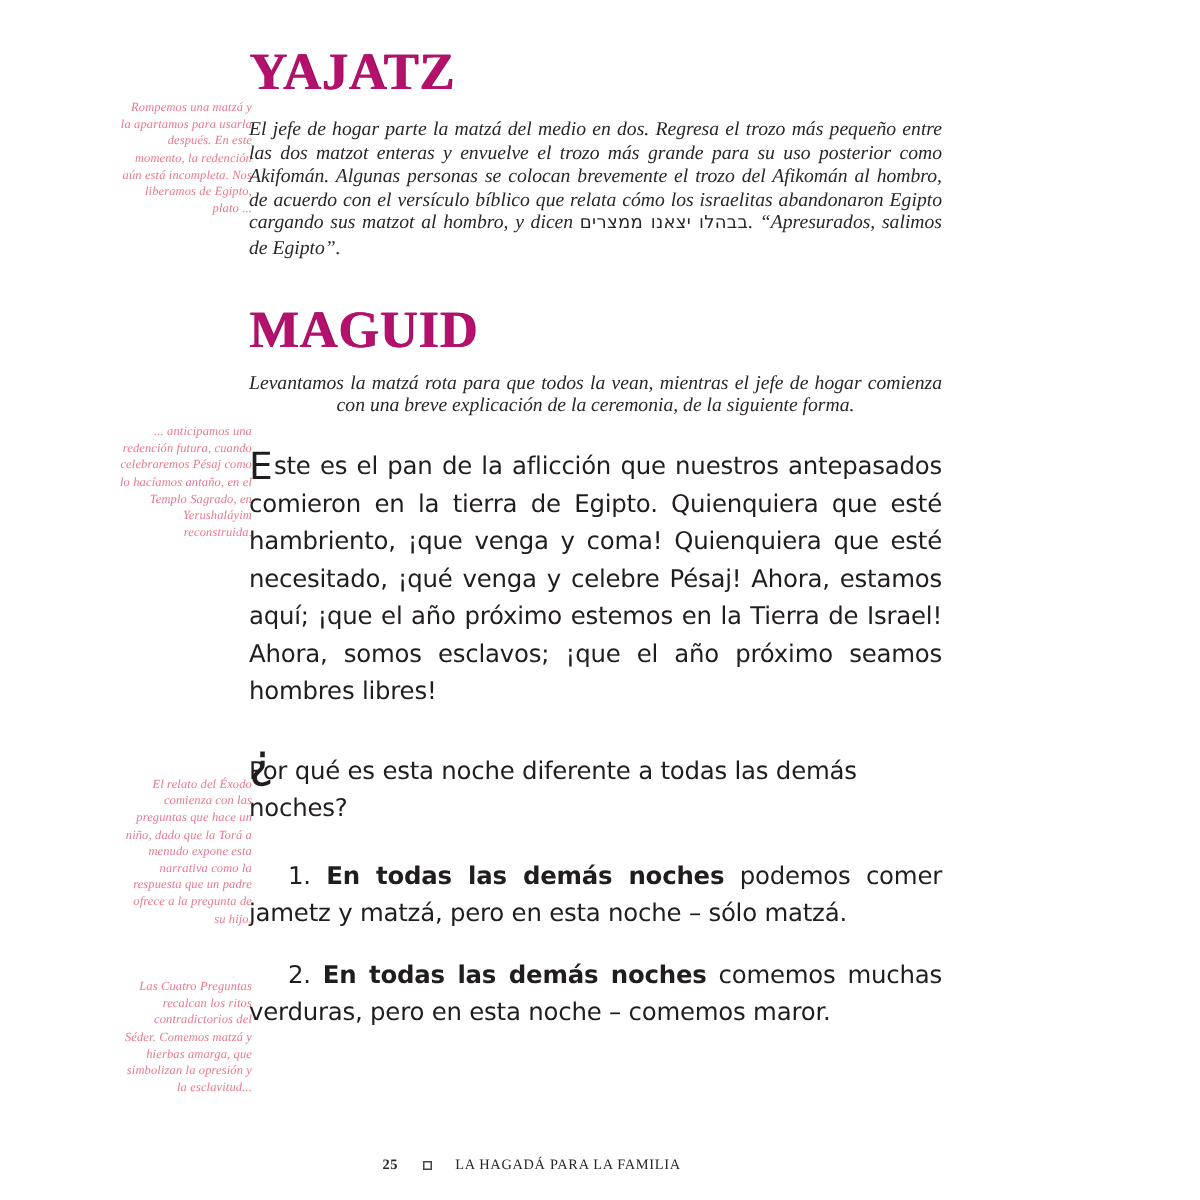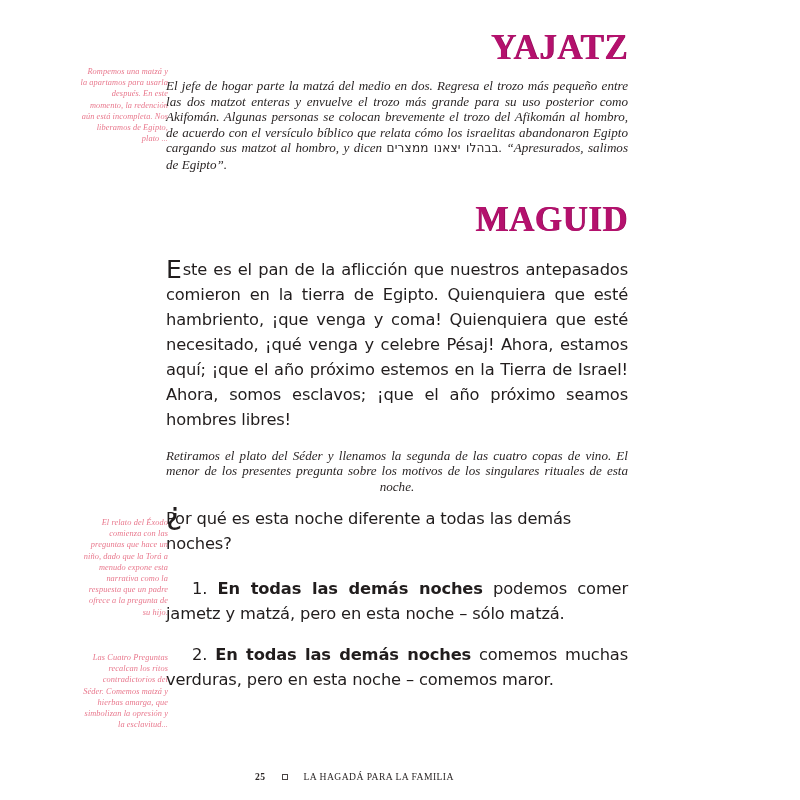--- a/index.html
+++ b/index.html
@@ -28,21 +28,21 @@
     left: 0;
     top: 0;
     width: 800px;
     height: 800px;
     box-sizing: border-box;
     padding: 14px 172px 0 166px;
   }
 
   
   .section-title {
-    text-align: right;
+    text-align: left;
     color: #b4116d;
     font-family: "Liberation Serif", serif;
     font-weight: bold;
     font-size: 35px;
     letter-spacing: 0.5px;
     line-height: 1;
     margin: 0;
     padding: 0;
     text-shadow: 0.6px 0 0 #8e0c57;
   }
@@ -160,43 +160,44 @@
     box-sizing: border-box;
   }
 </style>
 </head>
 <body>
 
 <div class="page">
 
   <div class="margin-note" id="note-yajatz">Rompemos una matzá y la apartamos para usarla después. En este momento, la redención aún está incompleta. Nos liberamos de Egipto, plato ...</div>
 
+  <div class="margin-note" id="note-maguid">... anticipamos una redención futura, cuando celebraremos Pésaj como lo hacíamos antaño, en el Templo Sagrado, en Yerushaláyim reconstruida.</div>
 
   <div class="margin-note" id="note-relato">El relato del Éxodo comienza con las preguntas que hace un niño, dado que la Torá a menudo expone esta narrativa como la respuesta que un padre ofrece a la pregunta de su hijo.</div>
 
   <div class="margin-note" id="note-cuatro">Las Cuatro Preguntas recalcan los ritos contradictorios del Séder. Comemos matzá y hierbas amarga, que simbolizan la opresión y la esclavitud...</div>
 
   <div class="content">
 
     <h1 class="section-title" id="title-yajatz">YAJATZ</h1>
 
     <p class="instruction" id="instruction-yajatz"><span>El jefe de hogar parte la matzá del medio en dos. Regresa el trozo más pequeño entre las dos matzot enteras y envuelve el trozo más grande para su uso posterior como Akifomán. Algunas personas se colocan brevemente el trozo del Afikomán al hombro, de acuerdo con el versículo bíblico que relata cómo los israelitas abandonaron Egipto cargando sus matzot al hombro, y dicen </span><span class="hebrew">בבהלו יצאנו ממצרים</span><span>. “Apresurados, salimos de Egipto”.</span></p>
 
     <div class="gap-26"></div>
 
     <h1 class="section-title" id="title-maguid">MAGUID</h1>
 
+    <p class="instruction centered-last" id="instruction-maguid">Levantamos la matzá rota para que todos la vean, mientras el jefe de hogar comienza con una breve explicación de la ceremonia, de la siguiente forma.</p>
 
     <div class="gap-20"></div>
 
     <div class="body-text dropcap-para"><span class="dropcap">E</span><span>ste es el pan de la aflicción que nuestros antepasados comieron en la tierra de Egipto. Quienquiera que esté hambriento, ¡que venga y coma! Quienquiera que esté necesitado, ¡qué venga y celebre Pésaj! Ahora, estamos aquí; ¡que el año próximo estemos en la Tierra de Israel! Ahora, somos esclavos; ¡que el año próximo seamos hombres libres!</span></div>
 
     <div class="gap-16"></div>
 
-    <p class="instruction centered-last" id="instruction-seder">Retiramos el plato del Séder y llenamos la segunda de las cuatro copas de vino. El menor de los presentes pregunta sobre los motivos de los singulares rituales de esta noche.</p>
 
     <div class="gap-12"></div>
 
     <div class="body-text dropcap-para ragged"><span class="dropcap-q">¿</span><span>Por qué es esta noche diferente a todas las demás noches?</span></div>
 
     <div class="gap-20"></div>
 
     <p class="body-text numbered"><span>1.</span> <b>En todas las demás noches</b><span> podemos comer jametz y matzá, pero en esta noche – sólo matzá.</span></p>
 
     <div class="gap-16"></div>

